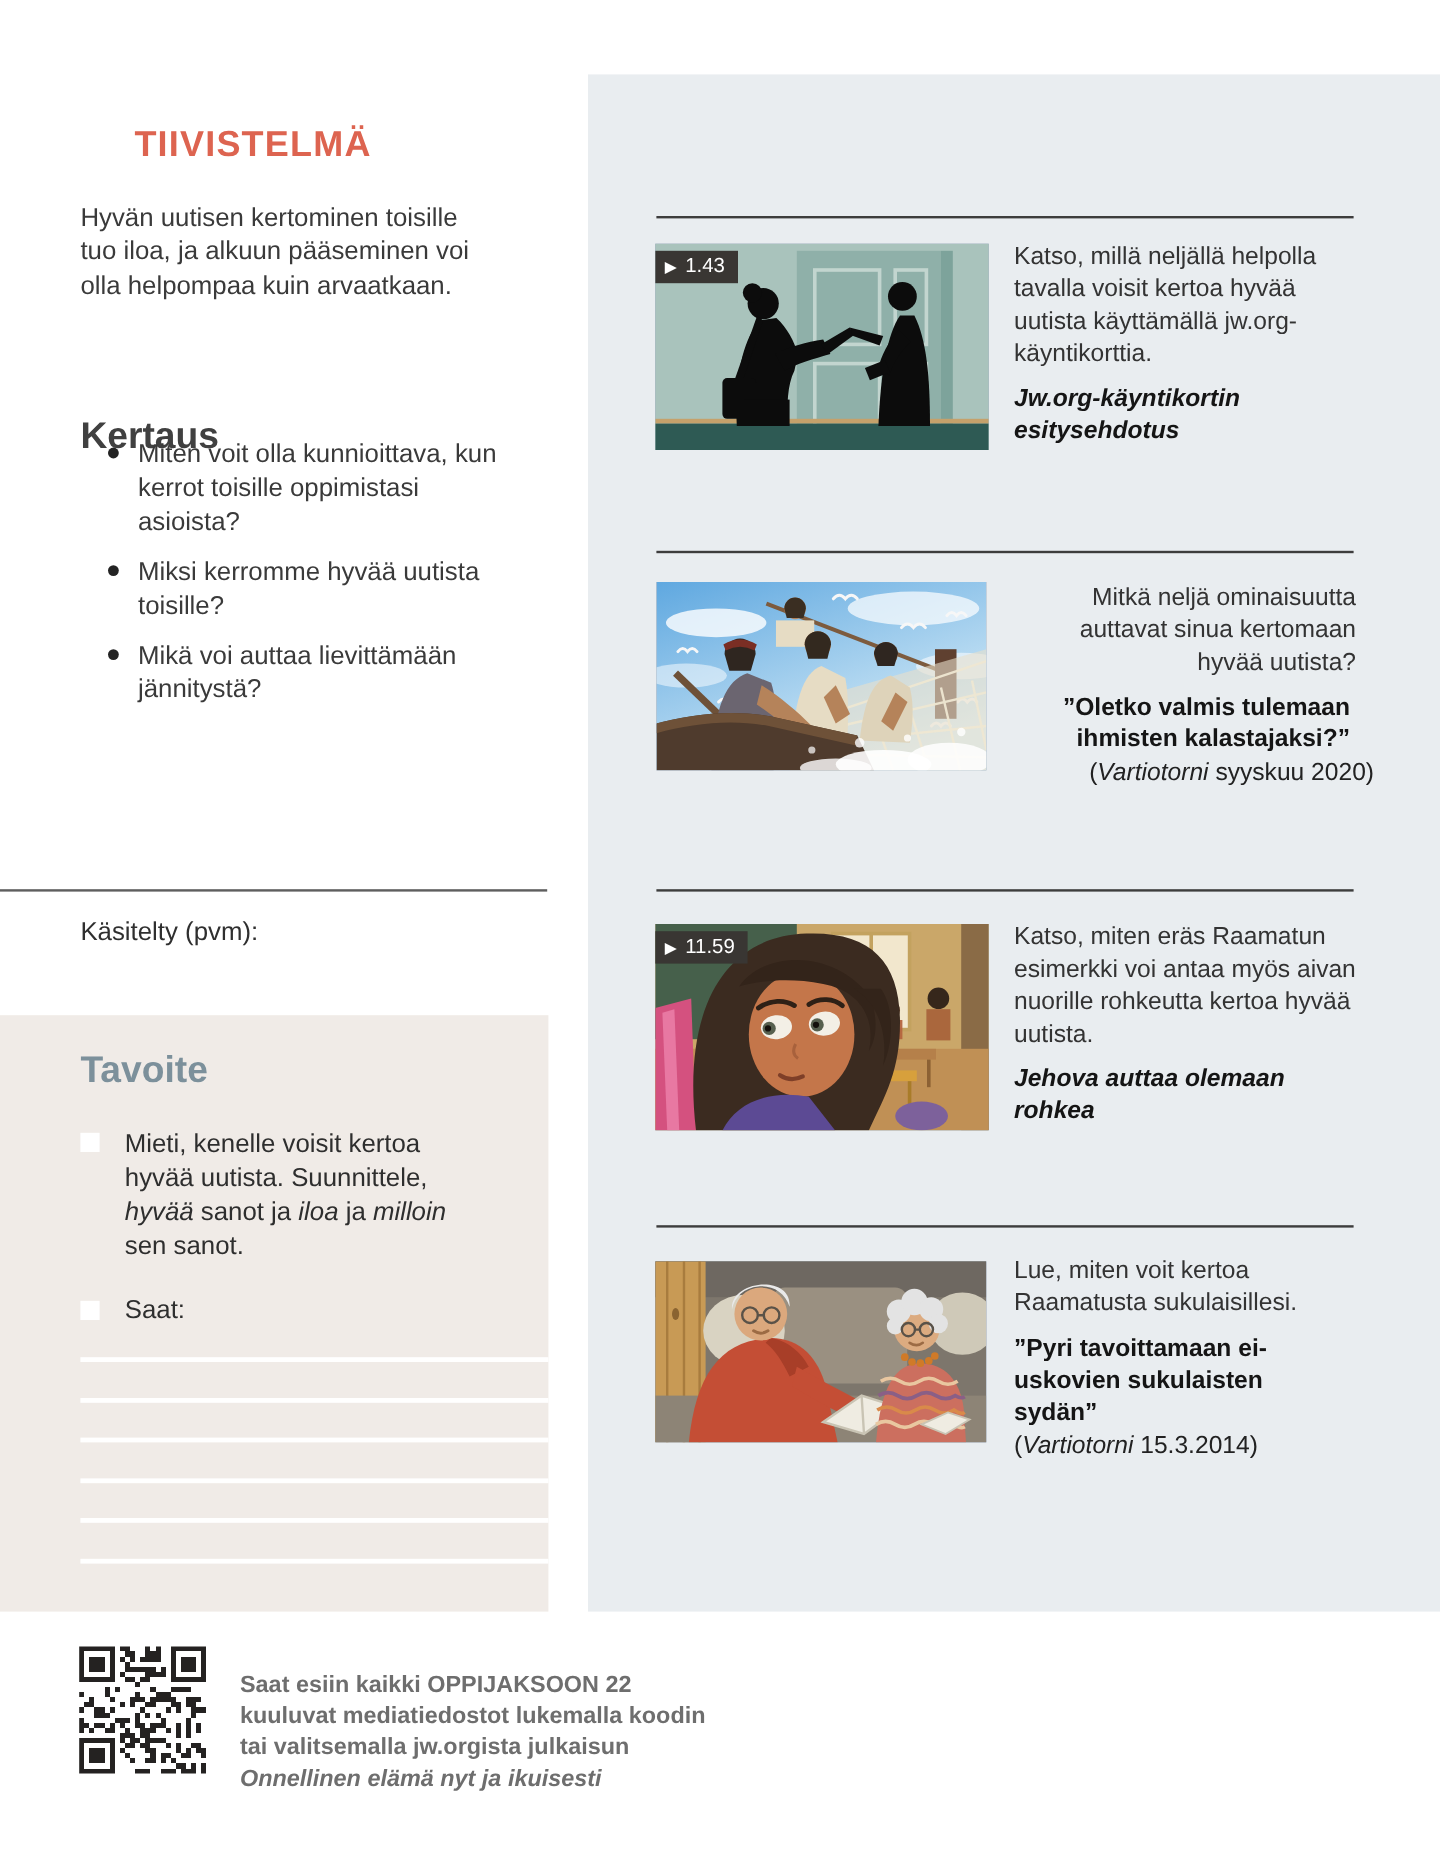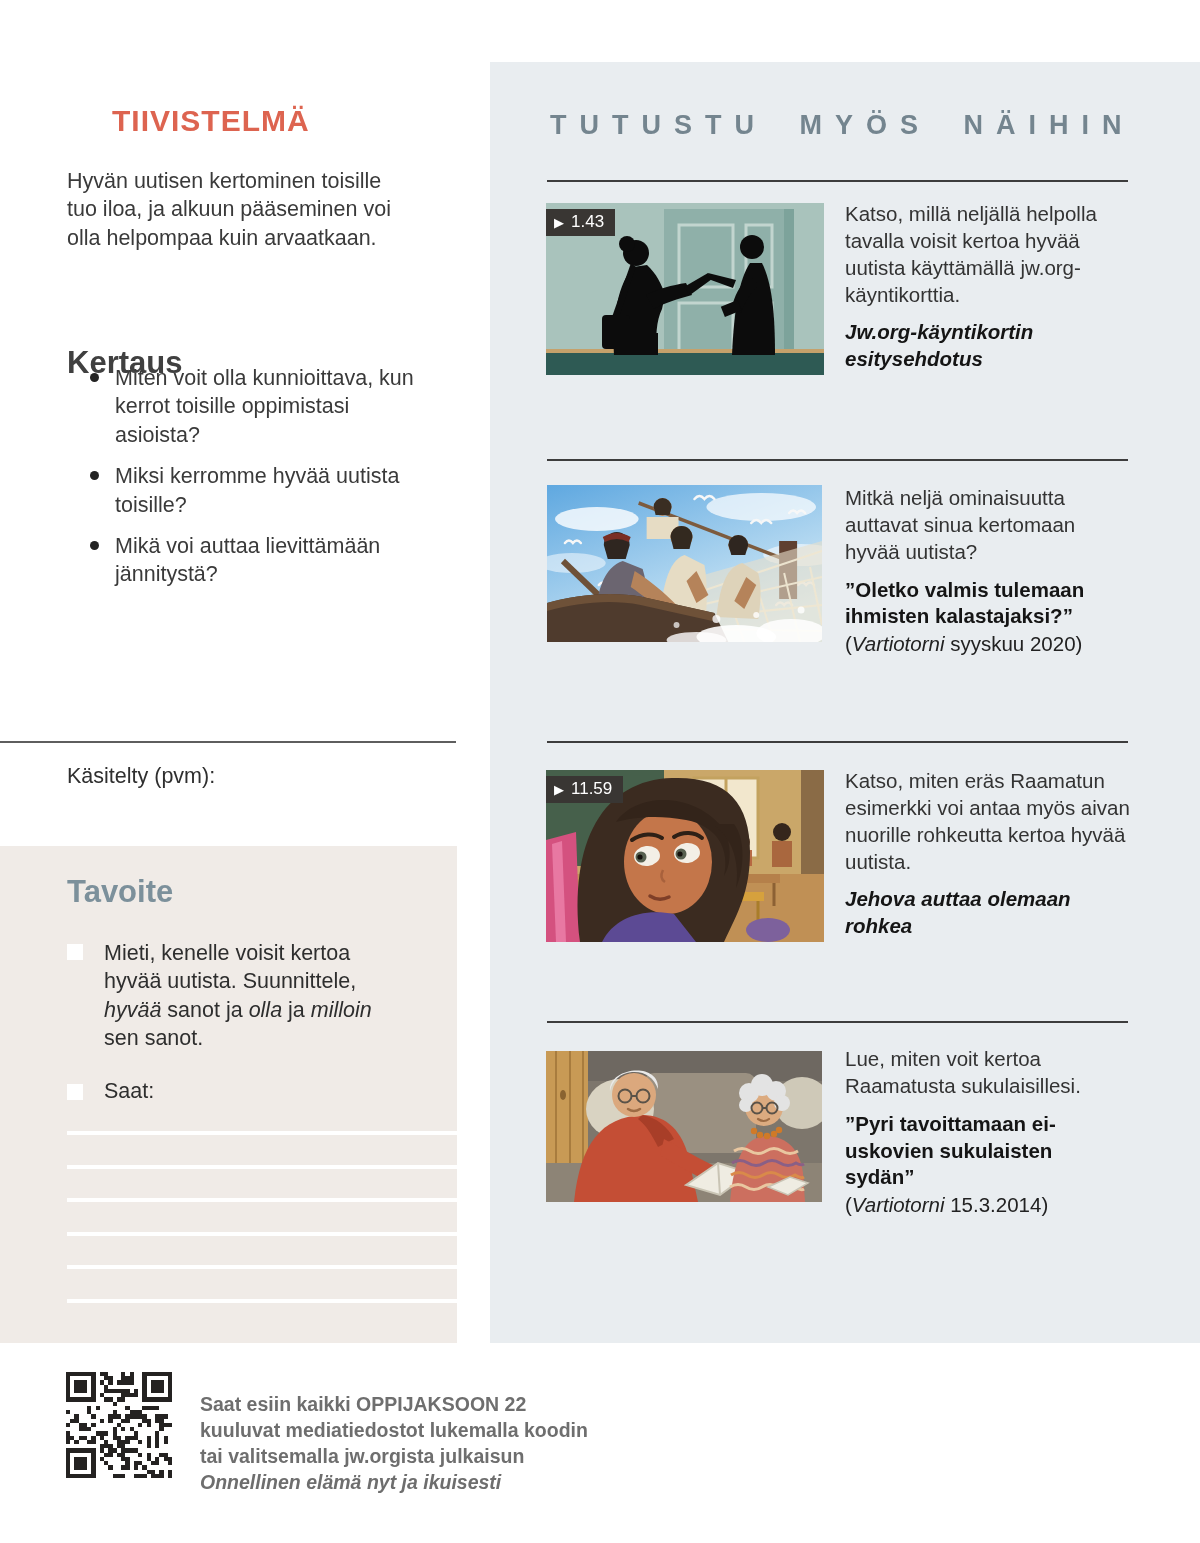--- a/index.html
+++ b/index.html
@@ -39,21 +39,21 @@
   .t1{left:546px;top:203px;width:278px;height:172px;}
   .t2{left:547px;top:485px;width:275px;height:157px;}
   .t3{left:546px;top:770px;width:278px;height:172px;}
   .t4{left:546px;top:1051px;width:276px;height:151px;}
 
   .badge{position:absolute;left:0;top:6px;background:#393633;color:#fff;
          font-size:17px;padding:3px 11px 4px 8px;display:flex;align-items:center;}
   .badge .tri{font-size:13px;margin-right:7px;line-height:1;}
 
   .itext{width:300px;}
-  .x1{left:845px;top:201px;} .x2{left:845px;top:485px;}
+  .x1{left:845px;top:201px;} .x2{left:845px;top:485px;text-align:right;}
   .x3{left:845px;top:768px;} .x4{left:845px;top:1046px;}
   .desc{margin:0 0 11px 0;font-size:20.5px;line-height:1.31;color:#333333;max-width:285px;}
   .x3 .desc{max-width:292px;} .x4 .desc{max-width:250px;}
   .ititle{margin:0;font-size:20.5px;line-height:1.31;font-weight:bold;color:#151515;}
   .ital{font-style:italic;}
   .x1 .ititle{max-width:240px;} .x2 .ititle{max-width:280px;}
   .x3 .ititle{max-width:240px;} .x4 .ititle{max-width:235px;}
   .isource{margin:1px 0 0 0;font-size:20.5px;line-height:1.31;color:#222;}
 
   .it{font-style:italic;margin-top:20px;}
@@ -96,27 +96,26 @@
       <div class="rule" style="top: 1131px;"></div>
       <div class="rule" style="top: 1164.6px;"></div>
       <div class="rule" style="top: 1198.2px;"></div>
       <div class="rule" style="top: 1231.8px;"></div>
       <div class="rule" style="top: 1265.4px;"></div>
       <div class="rule" style="top: 1299px;"></div>
     </div>
   <div class="abs goal-title">Tavoite</div>
 
   <div class="abs checkbox cb1"></div>
-  <div class="abs goal-item1"><span>Mieti, kenelle voisit kertoa hyvää uutista. Suunnittele, </span><span class="it">hyvää</span><span> sanot ja </span><span class="it">olla</span><span> ja </span><span class="it">milloin</span><span> sen sanot.</span></div>
+  <div class="abs goal-item1"><span>Mieti, kenelle voisit kertoa hyvää uutista. Suunnittele, </span><span class="it">hyvää</span><span> sanot ja </span><span class="it">iloa</span><span> ja </span><span class="it">milloin</span><span> sen sanot.</span></div>
 
   <div class="abs checkbox cb2"></div>
   <div class="abs goal-item2"><span>Saat:</span></div>
 
   <div class="abs panel"></div>
-  <div class="abs panel-title">TUTUSTU MYÖS NÄIHIN</div>
   <div class="abs pdiv pdiv1"></div>
   <div class="abs pdiv pdiv2"></div>
   <div class="abs pdiv pdiv3"></div>
   <div class="abs pdiv pdiv4"></div>
 
   <div class="abs thumb t1">
     <svg viewBox="0 0 278 172" preserveAspectRatio="none">
       <rect width="278" height="172" fill="#a9c3bc"></rect>
       <rect x="118" y="6" width="120" height="160" fill="#8fb0a9"></rect>
       <rect x="238" y="6" width="10" height="160" fill="#7da39b"></rect>

